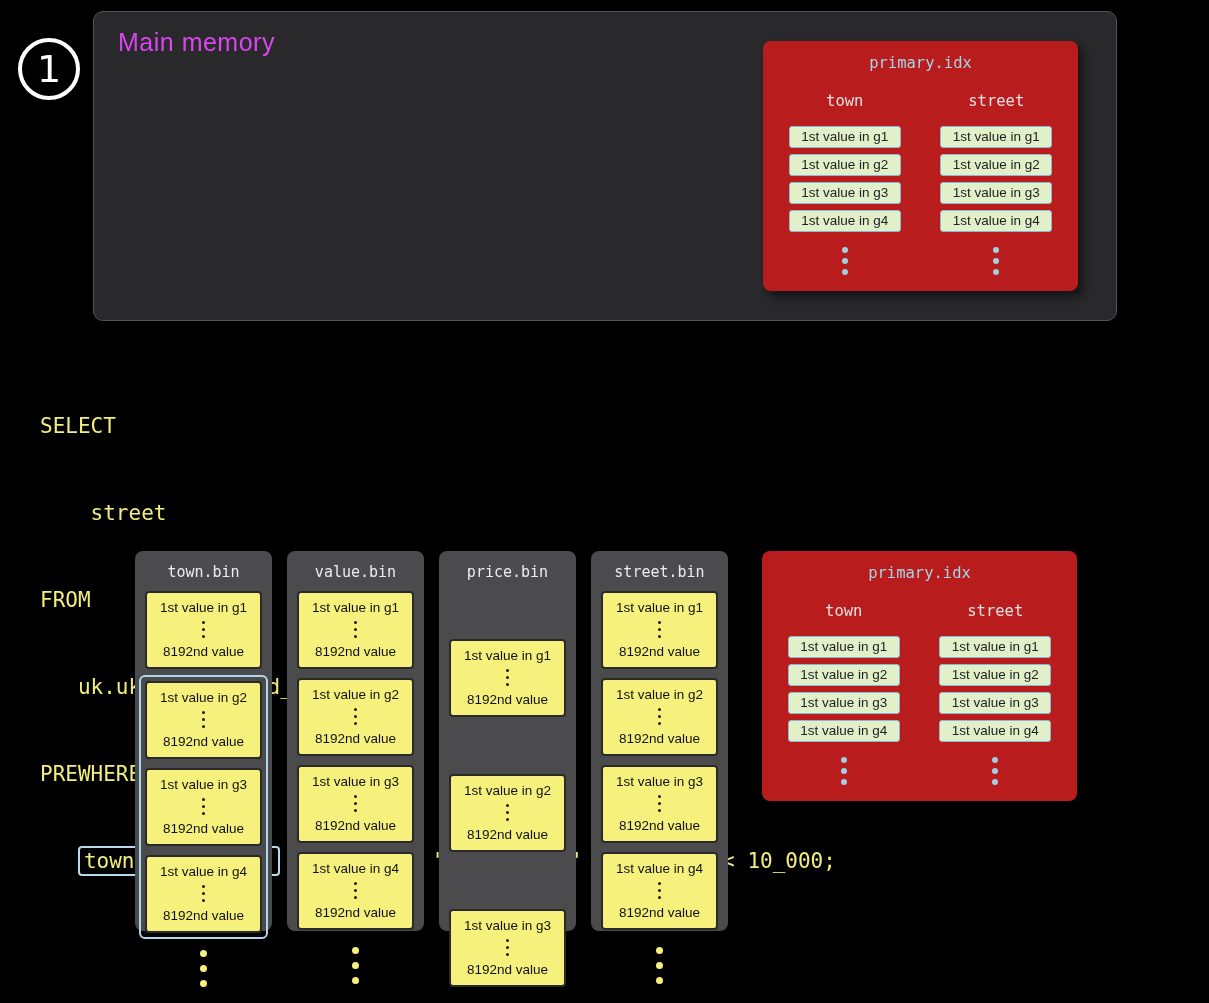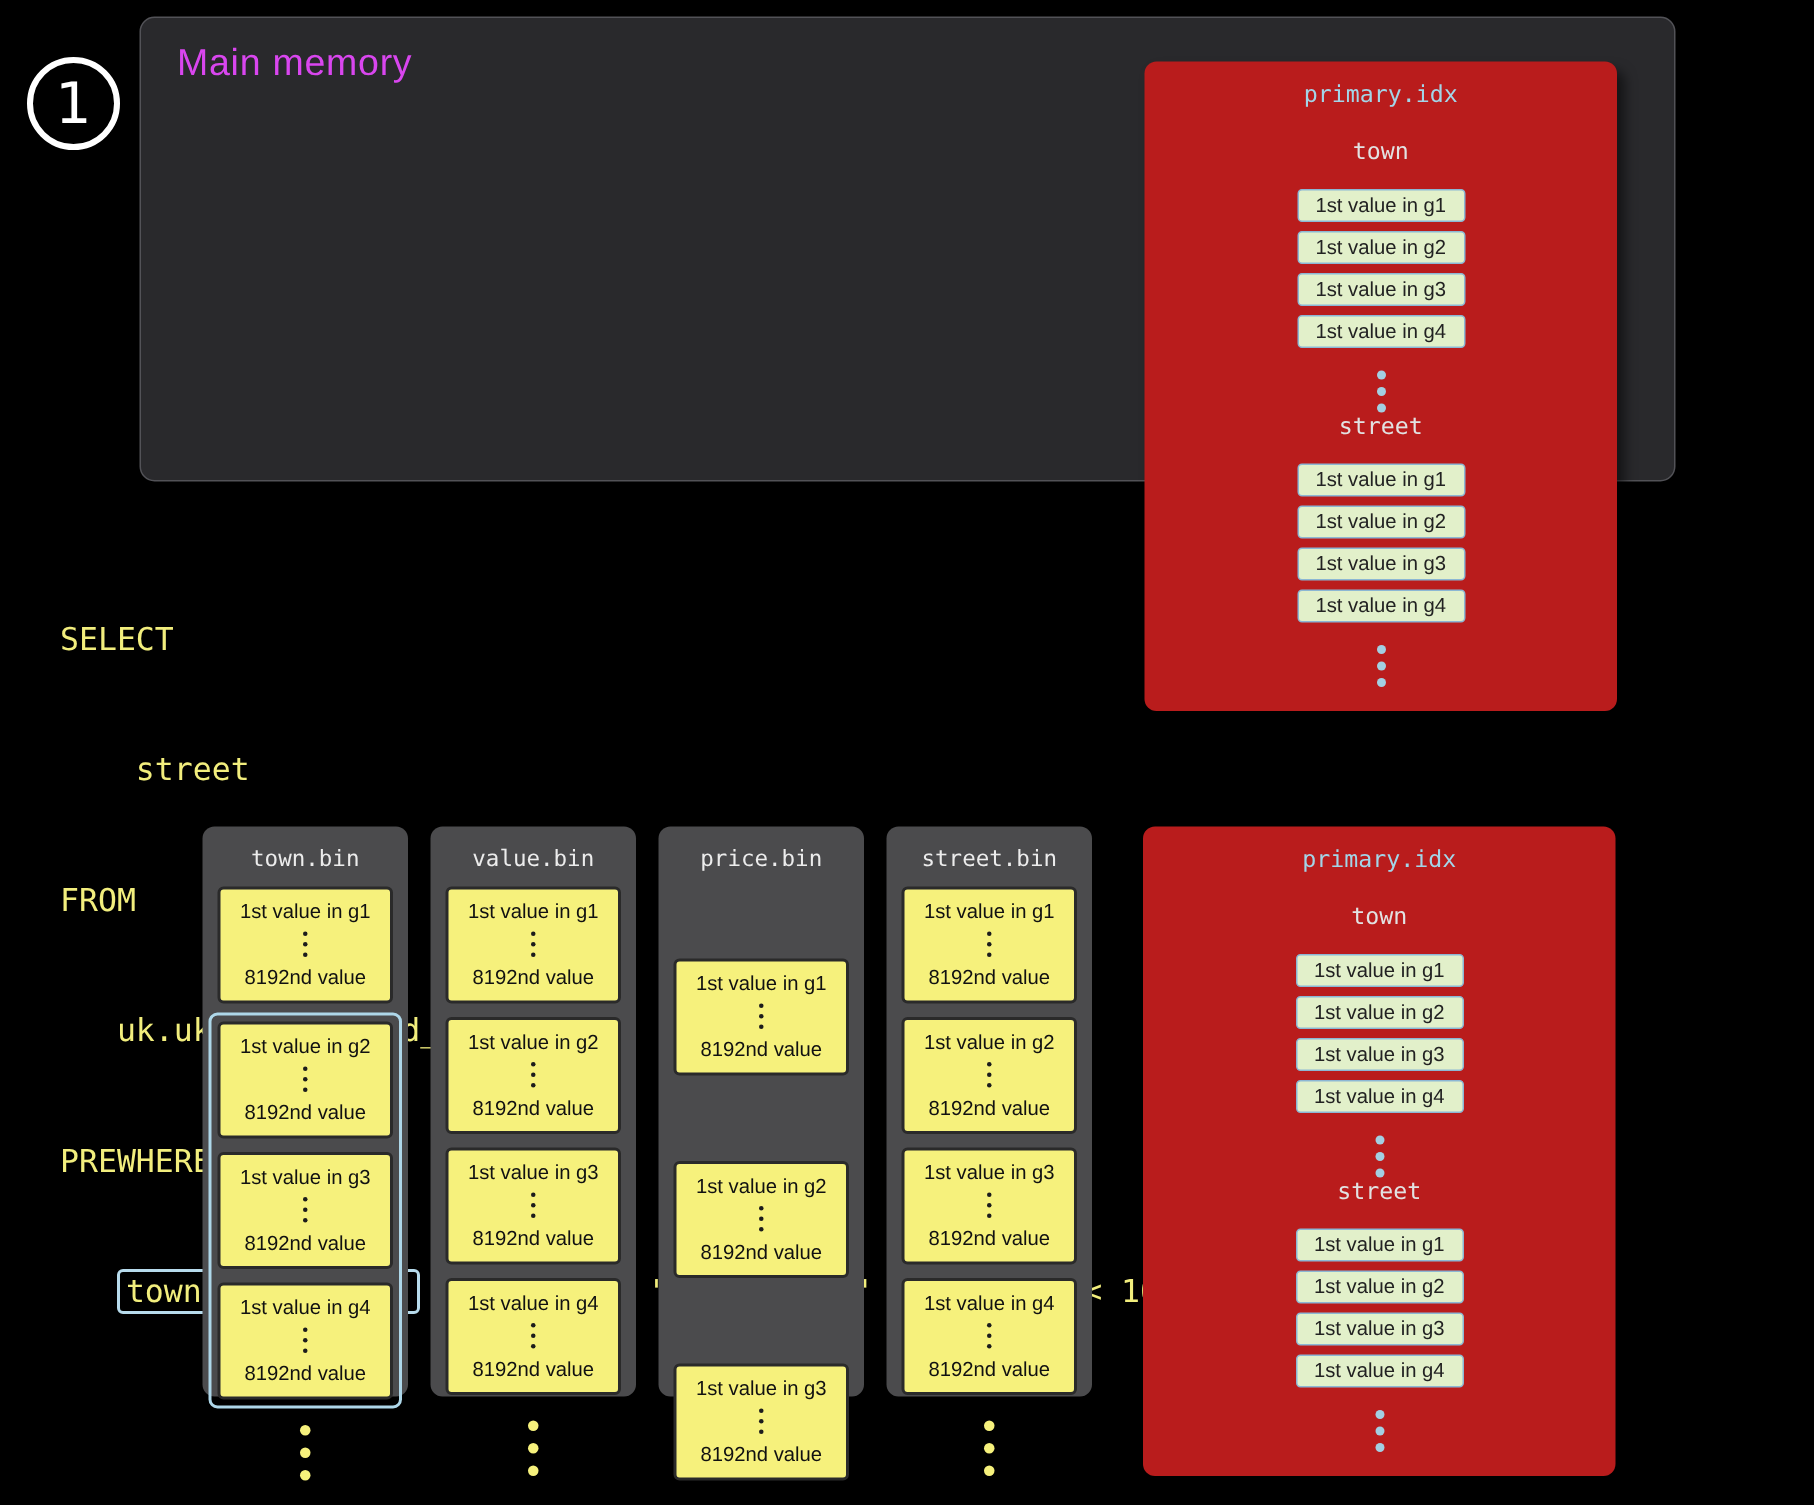--- a/index.html
+++ b/index.html
@@ -25,21 +25,21 @@
   }
 
   
   .pidx {
     position:absolute; width:315px;
     background:#b91c1c; border-radius:8px;
     box-shadow:5px 6px 8px rgba(0,0,0,0.5);
     padding:13px 6px 16px;
   }
   .pidx-title { text-align:center; font-family:"DejaVu Sans Mono", monospace; font-size:15.5px; color:#a3d5e8; }
-  .pidx-grid { display:flex; margin-top:20px;flex-direction:column; }
+  .pidx-grid { display:flex; margin-top:20px; }
   .pidx-col { flex:1; display:flex; flex-direction:column; align-items:center; }
   .pidx-header { font-family:"DejaVu Sans Mono", monospace; font-size:15.5px; color:#e2e2e2; margin-bottom:13px; }
   .chip {
     width:112px; text-align:center;
     background:#e2f0ca; border:1px solid #8cb7d4; border-radius:3px;
     font-size:13.5px; color:#222; padding:1px 0 2px; margin:3px 0; line-height:17px;
   }
   .vdots { display:flex; flex-direction:column; align-items:center; gap:5px; margin-top:12px; }
   .vdots i { display:block; width:6px; height:6px; border-radius:50%; background:#a3cfe2; }
 

